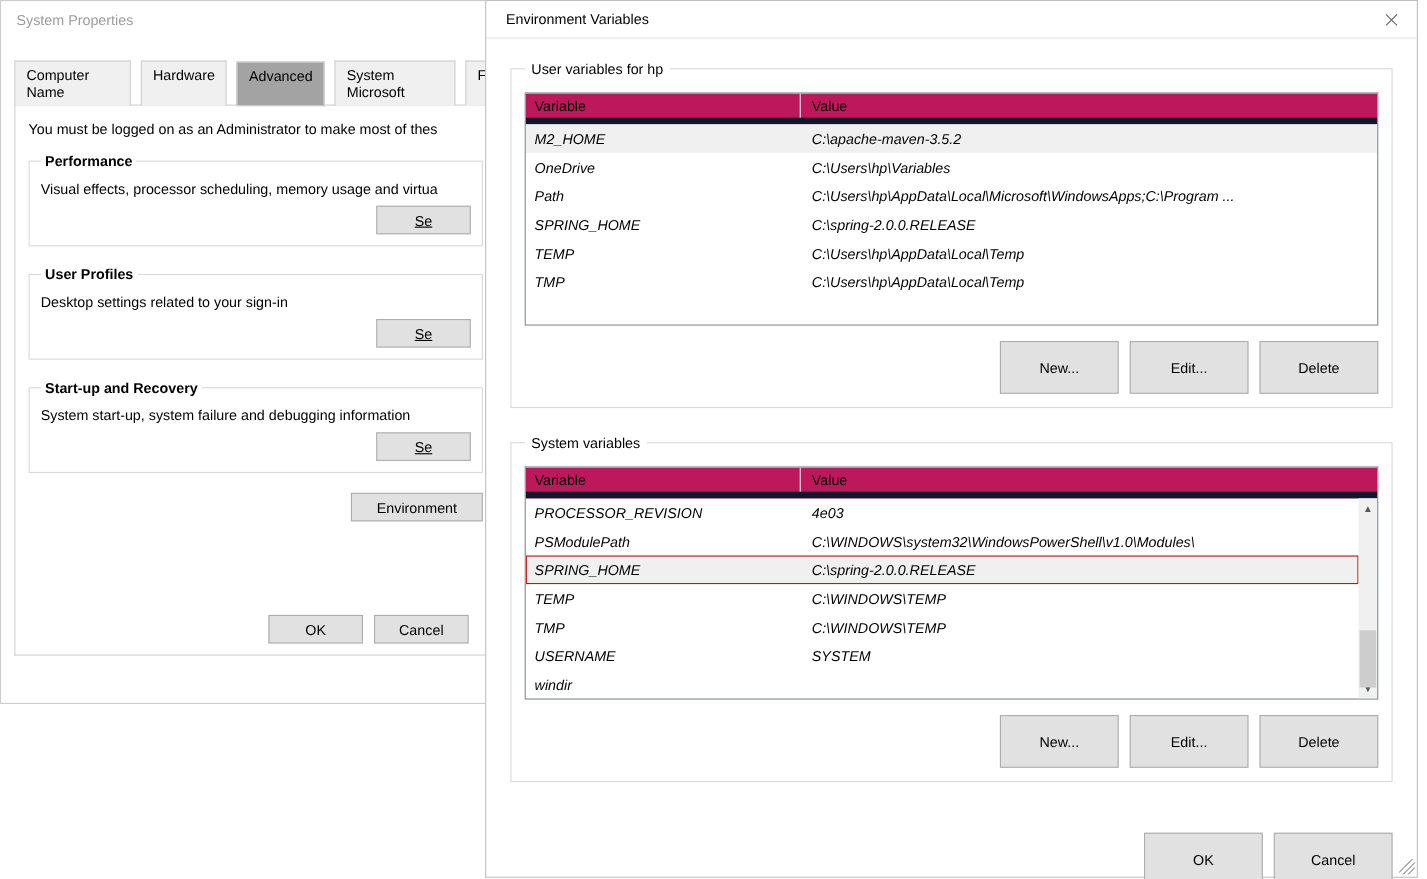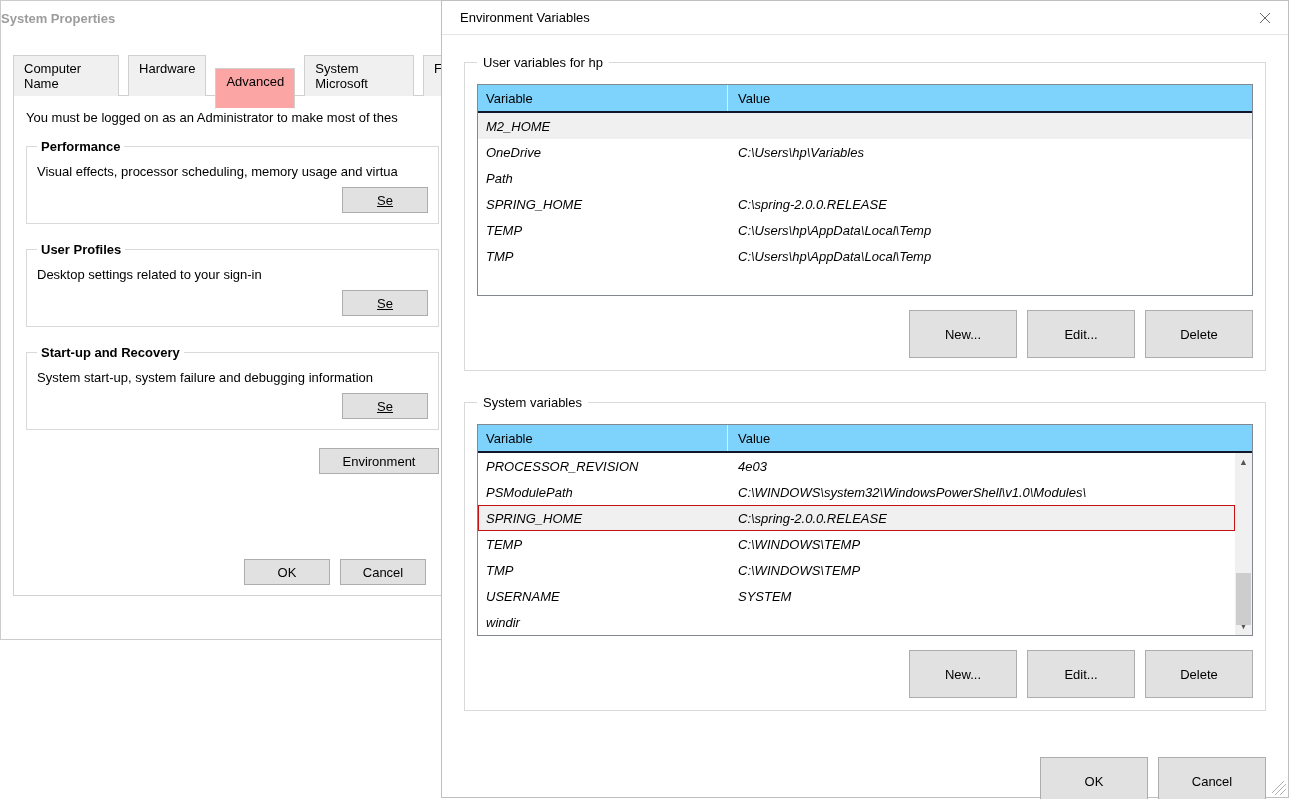--- a/index.html
+++ b/index.html
@@ -4,32 +4,31 @@
 <style>
   * { box-sizing: border-box; font-family: "Segoe UI", Tahoma, sans-serif; font-size: 13px; }
   body { margin: 0; background: #fff; width: 1297px; height: 799px; color: #000; }
 
   
   .sysprop-window {
     position: absolute; left: 0; top: 0; width: 465px; height: 640px;
     background: #fff; border: 1px solid #ccc;
   }
   .sysprop-titlebar {
-    height: 34px; display: flex; align-items: center; 
+    height: 34px; display: flex; align-items: center; padding-left: 14px;
     border-bottom: 0;
     color: #9c9c9c;
-    font-weight: bold;
   }
   .sysprop-body { padding: 8px 12px 12px 12px; }
   .tabstrip { display: flex; border-bottom: 1px solid #d0d0d0; margin-top: 12px; gap: 10px; }
   .tab {
     padding: 5px 10px; border: 1px solid #d0d0d0; border-bottom: none;
     background: #f0f0f0; margin-right: -1px; margin-bottom:-1px; cursor: default;
   }
-  .tab.active { background: #fca5a5; position: relative; top: 13px; border-bottom: 1px solid #fff; }
+  .tab.active { background: #a3a3a3; position: relative; top: 1px; border-bottom: 1px solid #fff; }
   .tabcontent {
     border: 1px solid #d0d0d0; border-top: none; padding: 10px 12px 12px 12px;
     position: relative; height: 500px;
   }
   .intro { margin: 4px 0 14px 0; }
   fieldset.section {
     border: 1px solid #d9d9d9; padding: 8px 10px 10px 10px; margin: 0 0 18px 0;
   }
   fieldset.section legend { padding: 0 4px; font-weight: bold; }
   .section-desc { margin: 2px 0 4px 0; }
@@ -61,21 +60,21 @@
   fieldset.envgroup {
     border: 1px solid #d9d9d9; padding: 14px 12px 12px 12px; margin: 0 0 24px 0;
   }
   fieldset.envgroup legend { padding: 0 6px; }
 
   .listview {
     border: 1px solid #828790; background: #fff; position: relative;
     overflow: hidden;
   }
   .listview-header {
-    display: flex; border-bottom: 2px solid #0f172a; background: #7dd3fc;
+    display: flex; border-bottom: 6px solid #0f172a; background: #be185d;
     height: 28px; align-items: flex-end;
   }
   .lv-col-var { width: 250px; padding-left: 8px; border-right: 1px solid #e8e8e8; height:100%; display:flex; align-items:center; }
   .lv-col-val { flex: 1; padding-left: 10px; height:100%; display:flex; align-items:center; }
   .listview-rows { }
   .lv-row { display: flex; height: 26px; align-items: center; font-style: italic; }
   .lv-row.selected { background: #f0f0f0; }
   .lv-row.highlighted { outline: 1.5px solid #c41111; outline-offset: -1px; }
   .lv-row .c-var { width: 250px; padding-left: 8px; white-space: nowrap; overflow: hidden; text-overflow: ellipsis;}
   .lv-row .c-val { flex: 1; padding-left: 10px; white-space: nowrap; overflow: hidden; text-overflow: ellipsis; }
@@ -163,27 +162,29 @@
     <fieldset class="envgroup">
       <legend>User variables for hp</legend>
       <div class="listview" style="height:212px">
         <div class="listview-header">
           <div class="lv-col-var">Variable</div>
           <div class="lv-col-val">Value</div>
         </div>
         <div class="listview-rows" id="user-rows">
             <div class="lv-row selected">
               <div class="c-var">M2_HOME</div>
+              <div class="c-val">C:\apache-maven-3.5.2</div>
             </div>
             <div class="lv-row">
               <div class="c-var">OneDrive</div>
               <div class="c-val">C:\Users\hp\Variables</div>
             </div>
             <div class="lv-row">
               <div class="c-var">Path</div>
+              <div class="c-val">C:\Users\hp\AppData\Local\Microsoft\WindowsApps;C:\Program ...</div>
             </div>
             <div class="lv-row">
               <div class="c-var">SPRING_HOME</div>
               <div class="c-val">C:\spring-2.0.0.RELEASE</div>
             </div>
             <div class="lv-row">
               <div class="c-var">TEMP</div>
               <div class="c-val">C:\Users\hp\AppData\Local\Temp</div>
             </div>
             <div class="lv-row">

